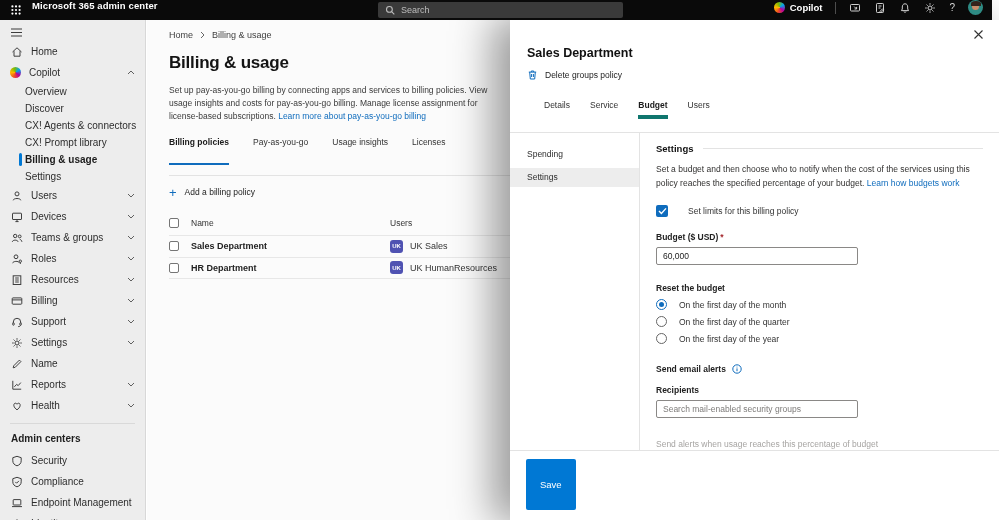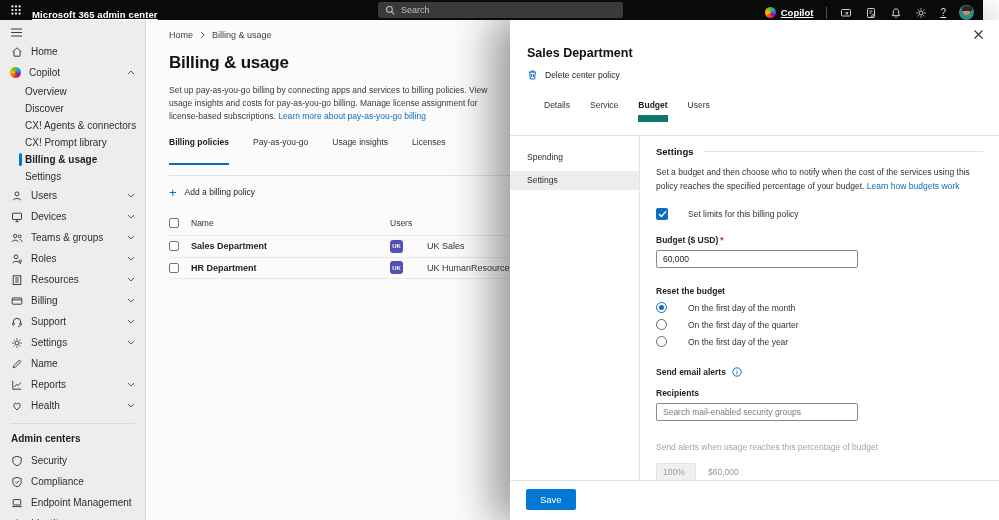--- a/index.html
+++ b/index.html
@@ -2,22 +2,22 @@
 <html><head>
 <meta charset="utf-8">
 <style>
   * { margin:0; padding:0; box-sizing:border-box; }
   html,body { width:999px; height:520px; overflow:hidden; background:#fff;
     font-family:"Liberation Sans","DejaVu Sans",sans-serif; }
   .ic { display:inline-flex; align-items:center; justify-content:center; flex:none; }
   svg { display:block; }
 
   
-  .topbar { position:absolute; top:0; left:0; right:16px; height:20px; background:#0a0a0a;
-    color:#fff; display:flex; align-items:flex-end; z-index:40;text-decoration:underline; }
+  .topbar { position:absolute; top:0; left:0; right:7px; height:20px; background:#0a0a0a;
+    color:#fff; display:flex; align-items:flex-start; z-index:40; }
   .waffle { width:32px; height:20px; display:flex; align-items:center; justify-content:center; cursor:pointer; }
   .tb-title { font-size:9.5px; font-weight:700; letter-spacing:.1px; }
   .tb-search { position:absolute; left:378px; top:2px; width:245px; height:16px; background:#3a3a3a;
     border-radius:2px; display:flex; align-items:center; gap:6px; padding:0 7px; }
   .tb-search input { background:transparent; border:none; outline:none; color:#ddd; font-size:9px;
     width:100%; font-family:inherit; }
   .tb-search input::placeholder { color:#bdbdbd; }
   .tb-right { margin-left:auto; display:flex; align-items:center; gap:13px; padding-right:9px; }
   .copilot-btn { display:flex; align-items:center; gap:5px; font-size:9.5px; font-weight:700; cursor:pointer; }
   .copilot-orb { width:11px; height:11px; border-radius:50%;
@@ -62,66 +62,66 @@
   .add-btn { display:flex; align-items:center; gap:8px; margin:10px 0 12px; font-size:8.5px;
     color:#222; cursor:pointer; }
   .plus-blue { color:#0f6cbd; font-size:13px; font-weight:400; line-height:1; }
   .tbl { width:700px; font-size:9px; }
   .thead { display:flex; align-items:center; height:24px; font-size:8.5px; color:#333; }
   .cbx { width:10px; height:10px; border:1px solid #757575; border-radius:2px; background:#fff; cursor:pointer; flex:none; }
   .col-name { margin-left:12px; width:199px; }
   .trow { display:flex; align-items:center; height:22px; border-top:1px solid #e7e7e7; cursor:pointer; }
   .trow:last-child { border-bottom:1px solid #e7e7e7; }
   .row-name { margin-left:12px; width:199px; font-weight:700; color:#222; }
-  .users-cell { display:flex; align-items:center; gap:24px; color:#333; }
+  .users-cell { display:flex; align-items:center; gap:7px; color:#333; }
   .badge { width:13px; height:13px; border-radius:3px; background:#4f52b2; color:#fff;
     font-size:6px; font-weight:700; display:flex; align-items:center; justify-content:center; }
 
   
   .panel { position:absolute; top:20px; left:510px; right:0; bottom:0; background:#fff; z-index:30;
     box-shadow:-16px 0 38px 2px rgba(0,0,0,.38); display:flex; flex-direction:column; }
   .panel-close { position:absolute; top:9px; right:15px; cursor:pointer; }
   .panel-head { padding:26px 17px 0; }
   .panel-title { font-size:12.5px; font-weight:700; color:#111; }
   .del-row { display:flex; align-items:center; gap:7px; margin-top:9px; font-size:8.5px; color:#222; cursor:pointer; }
   .panel-tabs { display:flex; gap:20px; margin-top:20px; padding:0 17px; font-size:8.5px; color:#333; }
   .ptab { padding-bottom:5px; cursor:pointer; }
-  .ptab.active { font-weight:700; color:#1c1c1c; border-bottom:7px solid #0f766e; }
+  .ptab.active { font-weight:700; color:#1c1c1c; border-bottom:4px solid #0f766e; }
   .ptabs-div { border-top:1px solid #e3e3e3; margin-top:13px; }
   .panel-body { flex:1; display:flex; min-height:0; }
   .subnav { width:130px; border-right:1px solid #e3e3e3; padding-top:12px; font-size:8.5px; color:#2d2d2d; }
   .subnav-item { height:19px; line-height:19px; padding-left:17px; margin-bottom:4px; cursor:pointer; }
   .subnav-item.active { background:#ededed; font-weight:400; }
   .panel-content { flex:1; padding:10px 16px 50px; overflow:hidden; font-size:8.5px; color:#333; }
   .sec-head { display:flex; align-items:center; gap:10px; }
   .sec-head h3 { font-size:9.5px; font-weight:700; color:#111; }
   .sec-rule { flex:1; height:1px; background:#e3e3e3; }
   .sec-desc { margin-top:9px; line-height:1.6; color:#323130; }
   .chk-row { display:flex; align-items:center; gap:20px; margin-top:15px; cursor:pointer; }
   .chk-on { width:12px; height:12px; border-radius:2px; background:#0f6cbd; display:flex;
     align-items:center; justify-content:center; flex:none; }
   .fld-label { margin-top:15px; font-weight:700; color:#222; }
   .req { color:#a4262c; margin-left:2px; }
   .txt-input { display:block; margin-top:5px; width:202px; height:18px; border:1px solid #8a8886;
     border-radius:2px; padding:0 6px; font-size:8.5px; color:#222; font-family:inherit; outline:none; background:#fff; }
   .txt-input::placeholder { color:#7d7b79; }
   .grp-label { margin-top:18px; font-weight:700; color:#222; }
-  .radio-row { display:flex; align-items:center; gap:21px; margin-top:6px; cursor:pointer; }
+  .radio-row { display:flex; align-items:center; gap:12px; margin-top:6px; cursor:pointer; }
   .radio { width:11px; height:11px; border-radius:50%; border:1px solid #666; background:#fff; flex:none; position:relative; }
   .radio.on { border:1.5px solid #0f6cbd; }
   .radio.on::after { content:""; position:absolute; inset:1.8px; border-radius:50%; background:#0f6cbd; }
   .alerts-label { margin-top:20px; display:flex; align-items:center; gap:6px; font-weight:700; color:#222; }
   .recip-label { margin-top:11px; font-weight:700; color:#222; }
   .grey-label { margin-top:21px; color:#a6a4a2; }
   .thresh-row { display:flex; align-items:center; margin-top:11px; }
   .pct-box { width:40px; height:18px; background:#f1f0ef; border:1px solid #e5e3e1; border-radius:2px;
     display:flex; align-items:center; padding-left:6px; color:#9a9896; }
   .amount { margin-left:12px; color:#9a9896; }
   .panel-footer { border-top:1px solid #e3e3e3; padding:8px 16px 10px; background:#fff; }
-  .save-btn { background:#0078d4; color:#fff; border:none; border-radius:2px; padding:5px 14px;
+  .save-btn { background:#0078d4; color:#fff; border:none; border-radius:2px; padding:20px 14px;
     font-size:9.5px; font-family:inherit; cursor:pointer; }
 </style>
 </head>
 <body>
 
 <div class="topbar">
   <div class="waffle">
     <span class="ic">
       <svg width="10" height="10">
           <g fill="#fff">
@@ -486,21 +486,21 @@
   </span>
 
   <div class="panel-head">
     <div class="panel-title">Sales Department</div>
     <div class="del-row">
       <span class="ic">
         <svg width="11" height="11" fill="none" stroke="#0f6cbd" stroke-width="1">
             <path d="M1.8 3.1 H9.2 M4.3 3.1 V2 H6.7 V3.1 M2.7 3.1 3.3 10 H7.7 L8.3 3.1 M4.6 5 v3 M6.4 5 v3"></path>
           </svg>
       </span>
-      <span>Delete center policy</span>
+      <span>Delete groups policy</span>
     </div>
     <div class="panel-tabs">
       <div class="ptab">Details</div>
       <div class="ptab">Service</div>
       <div class="ptab active">Budget</div>
       <div class="ptab">Users</div>
     </div>
   </div>
   <div class="ptabs-div"></div>
 

